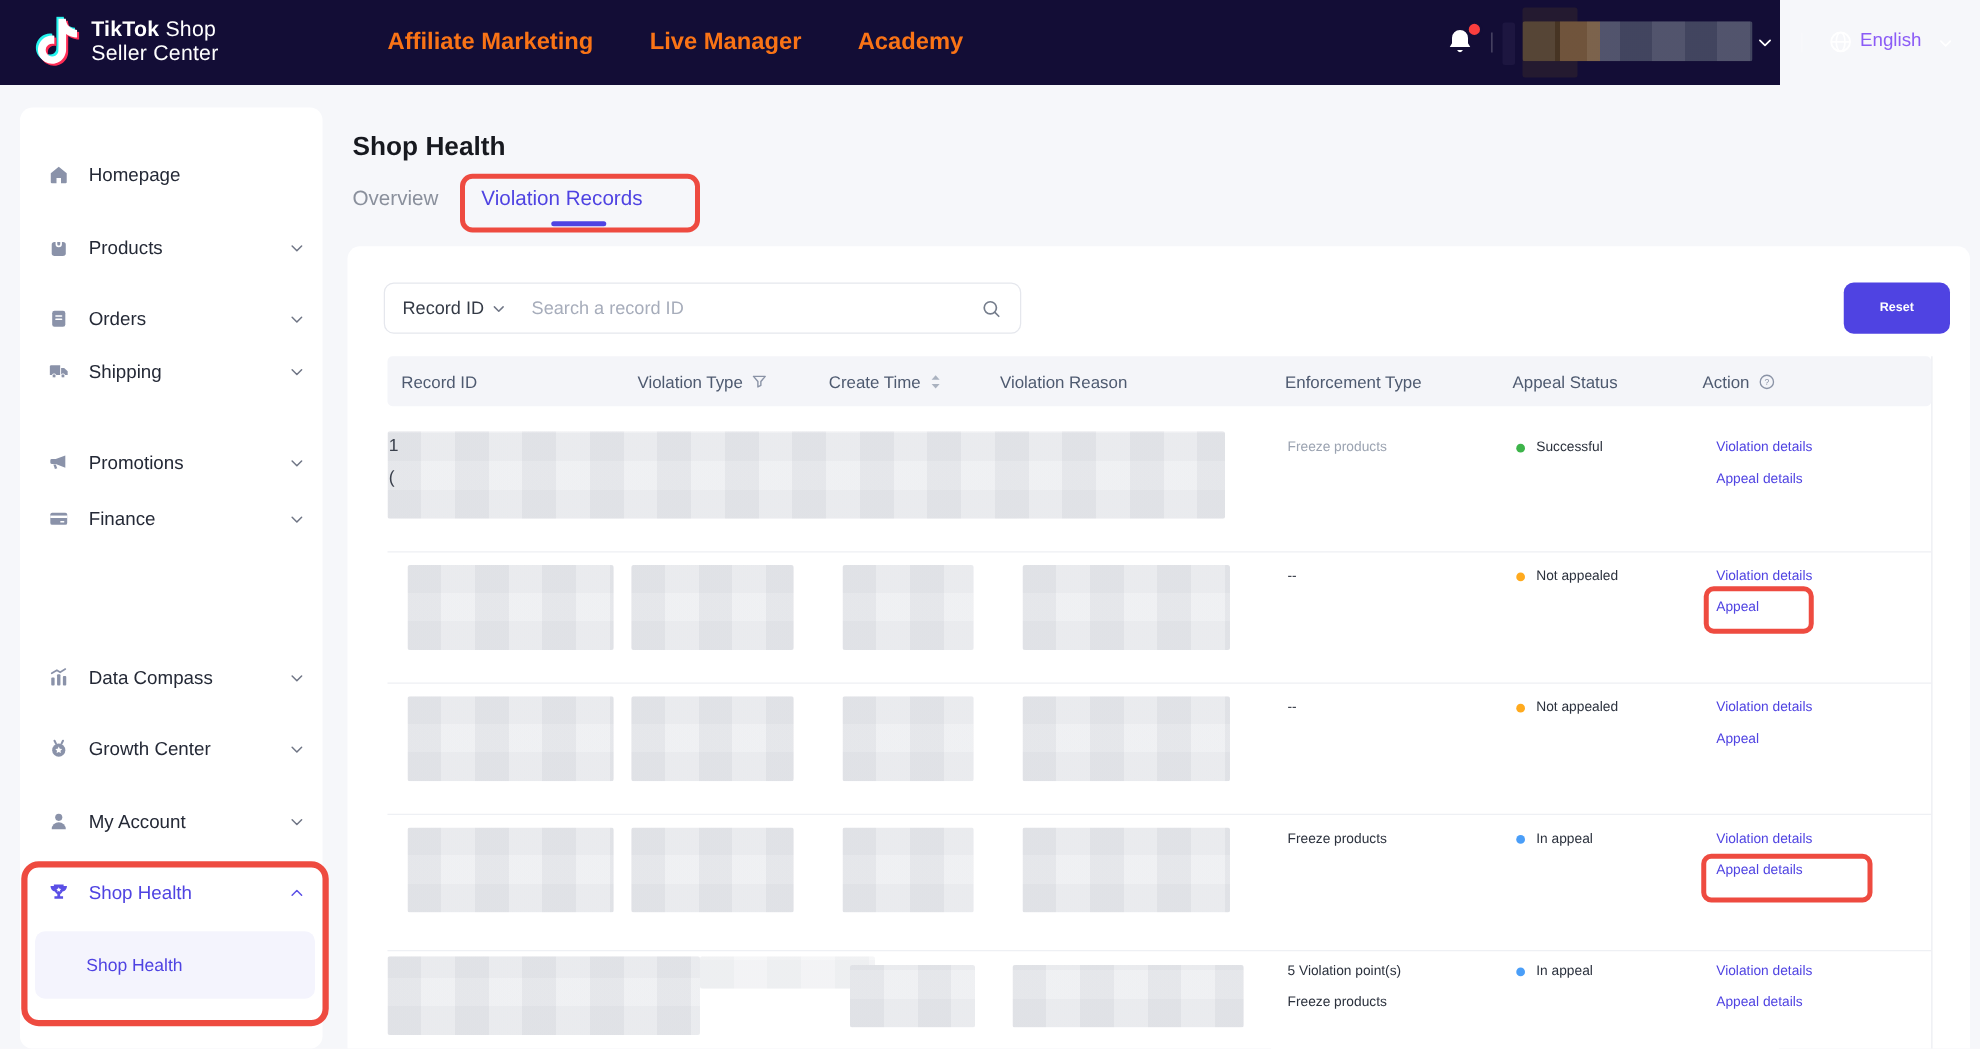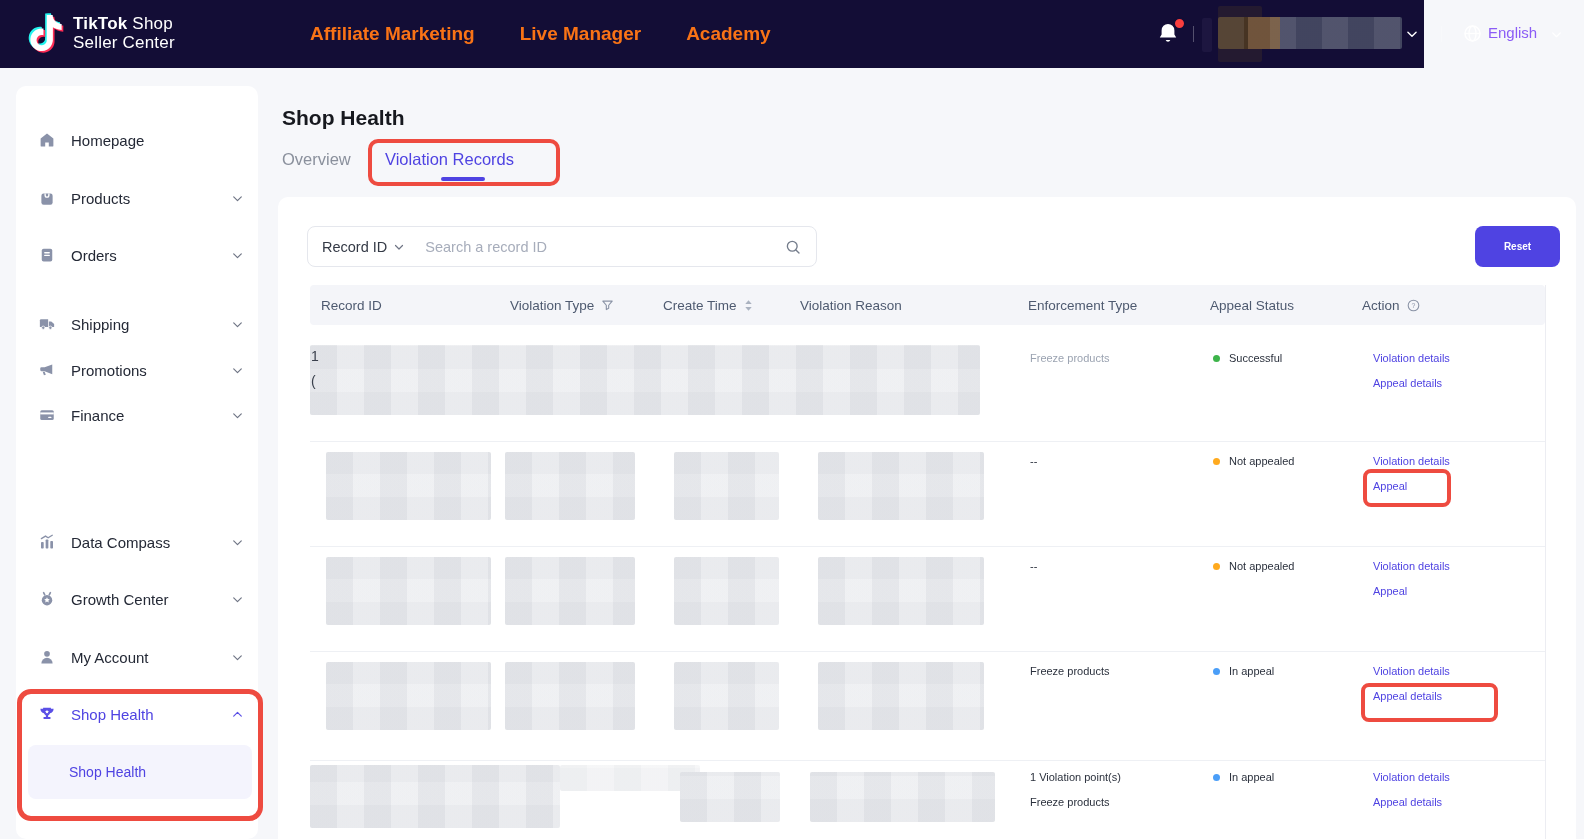--- a/index.html
+++ b/index.html
@@ -181,21 +181,21 @@
           </svg>
         </span>
       <span class="side-label">Orders</span>
       <span class="side-chevron">
           <svg width="13" height="13" viewBox="0 0 24 24">
             <path d="M5 9l7 7 7-7" fill="none" stroke="#6f7585" stroke-width="2.2" stroke-linecap="round" stroke-linejoin="round"></path>
           </svg>
         </span>
     </div>
 
-    <div class="side-item" style="top:216px">
+    <div class="side-item" style="top:189px">
       <span>
           <svg width="18" height="18" viewBox="0 0 24 24">
             <path fill="#8a92a9" d="M2.5 7A1.5 1.5 0 0 1 4 5.5h9.5V16H2.5Z"></path>
             <path fill="#8a92a9" d="M14.5 8.5h3.2l3.8 3.6V16h-7Z"></path>
             <circle cx="7" cy="17" r="2.2" fill="#8a92a9" stroke="#ffffff" stroke-width="1"></circle>
             <circle cx="16.5" cy="17" r="2.2" fill="#8a92a9" stroke="#ffffff" stroke-width="1"></circle>
           </svg>
         </span>
       <span class="side-label">Shipping</span>
       <span class="side-chevron">
@@ -437,21 +437,21 @@
           <a class="link">Appeal details</a>
         </div>
       </div>
 
       <div class="row" style="top:475px;height:130px;border-bottom:none">
         <span class="mosaic" style="left:0;top:5px;width:250px;height:63px"></span>
         <span class="mosaic faint" style="left:250px;top:5px;width:140px;height:26px"></span>
         <span class="mosaic" style="left:370px;top:12px;width:100px;height:50px"></span>
         <span class="mosaic" style="left:500px;top:12px;width:185px;height:50px"></span>
         <div class="cell enf" style="top:5px">
-          <span style="display:block">1 Violation point(s)</span>
+          <span style="display:block">5 Violation point(s)</span>
           <span style="display:block">Freeze products</span>
         </div>
         <div class="cell status" style="top:5px">
           <span class="dot" style="background: rgb(74, 158, 248);"></span>
           <span class="status-text">In appeal</span>
         </div>
         <div class="cell actions" style="top:5px">
           <a class="link">Violation details</a>
           <a class="link">Appeal details</a>
         </div>

